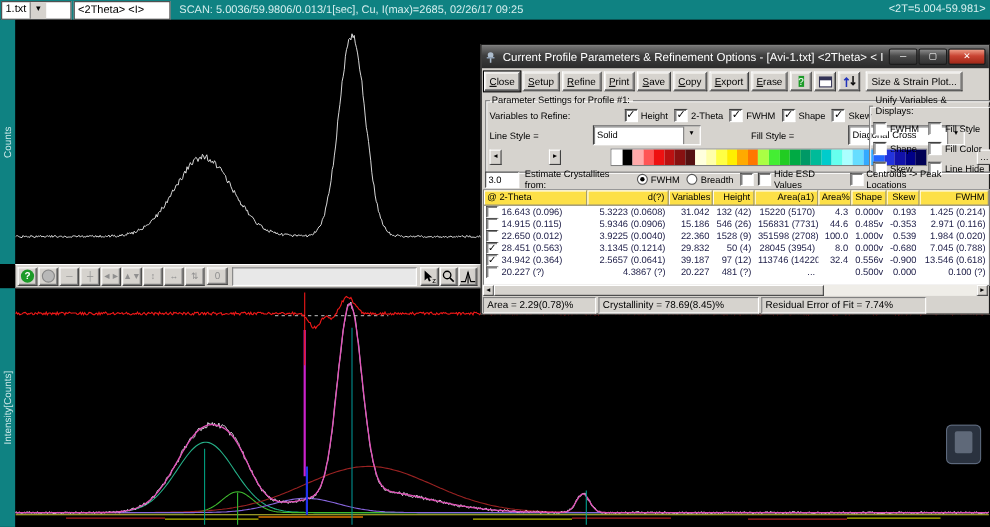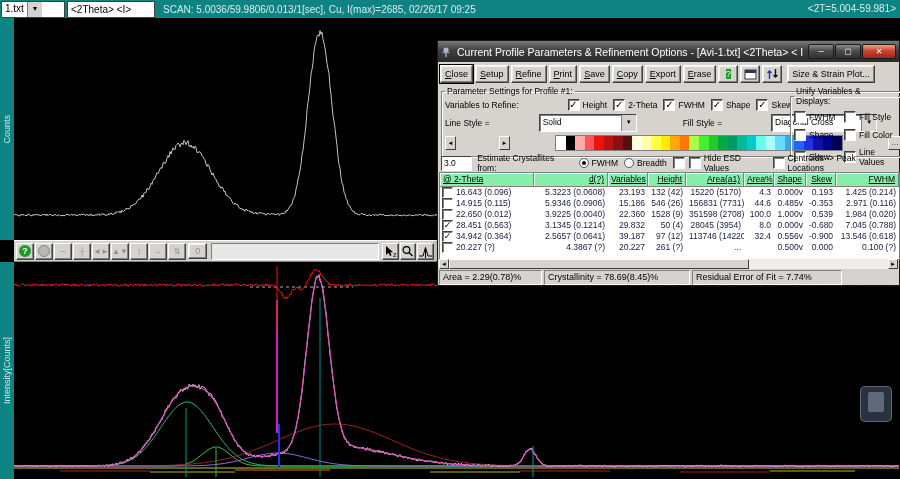--- a/index.html
+++ b/index.html
@@ -76,22 +76,22 @@
   .pcell{flex:1;height:100%;}
   .dots{width:14px;height:14px;margin-left:2px;background:#d6d3ce;border:1px solid;border-color:#fff #404040 #404040 #fff;font-size:8px;line-height:12px;text-align:center;padding:0;}
   .unigrid{display:grid;grid-template-columns:50px 52px;row-gap:6px;margin-top:4px;}
   .uitem{display:flex;align-items:center;}
   .uitem .lbl{margin:0 0 0 3px;}
   .estrow{position:absolute;left:3px;top:114px;width:456px;height:16px;display:flex;align-items:center;}
   .estfield{width:26px;height:13px;background:#fff;border:1px solid;border-color:#404040 #fff #fff #404040;font-size:8.5px;line-height:13px;padding:0 2px;margin-right:5px;}
   
   .ptable{position:absolute;left:1px;top:131px;width:459px;height:86px;background:#fff;border:1px solid #808080;overflow:hidden;}
   .tgrid{display:grid;grid-template-columns:94px 74px 40px 38px 58px 30px 32px 30px 63px;}
-  .th{background:#86efac;border-right:1px solid #808080;border-bottom:1px solid #808080;box-shadow:inset 1px 1px 0 #fff;
-      font-size:8.5px;height:13px;line-height:13px;padding:0 3px;white-space:nowrap;overflow:hidden;text-align:right;text-decoration:underline;}
+  .th{background:#fde047;border-right:1px solid #808080;border-bottom:1px solid #808080;box-shadow:inset 1px 1px 0 #fff;
+      font-size:8.5px;height:13px;line-height:13px;padding:0 3px;white-space:nowrap;overflow:hidden;text-align:right;}
   .th.first{text-align:left;}
   .td{font-size:8.5px;height:11px;line-height:11px;padding:0 3px;white-space:nowrap;overflow:hidden;text-align:right;color:#20204a;}
   .td.first{text-align:left;display:flex;align-items:center;padding-left:2px;}
   .td.first .cb{width:9px;height:9px;font-size:9px;line-height:8px;margin-right:3px;}
   
   .hscroll{position:absolute;left:1px;top:218px;width:459px;height:10px;background:#efede8;display:flex;}
   .sbtn{width:10px;height:10px;background:#d6d3ce;border:1px solid;border-color:#fff #404040 #404040 #fff;font-size:6px;line-height:8px;text-align:center;padding:0;}
   .thumb{width:300px;height:10px;background:#d6d3ce;border:1px solid;border-color:#fff #404040 #404040 #fff;box-sizing:border-box;}
   .statusbar{position:absolute;left:1px;top:229px;width:460px;height:15px;display:flex;}
   .seg{border:1px solid;border-color:#808080 #fff #fff #808080;font-size:9px;line-height:13px;padding:0 3px;margin-right:2px;
@@ -341,21 +341,21 @@
           <span class="uitem">
             <span class="cb empty">✓</span>
             <span class="lbl">Fill Color</span>
           </span>
           <span class="uitem">
             <span class="cb empty">✓</span>
             <span class="lbl">Skew</span>
           </span>
           <span class="uitem">
             <span class="cb empty">✓</span>
-            <span class="lbl">Line Values</span>
+            <span class="lbl">Line Hide</span>
           </span>
         </div>
     </fieldset>
 
     <div class="estrow">
       <span class="estfield">3.0</span>
       <span class="lbl" style="margin-left:0;">Estimate Crystallites from:</span>
       <span class="rad on"></span>
       <span class="lbl">FWHM</span>
       <span class="rad"></span>
@@ -380,21 +380,21 @@
           <span class="th">Skew</span>
           <span class="th">FWHM</span>
         </div>
       <div id="tbody">
           <div class="tgrid">
             <span class="td first">
               <span class="cb empty">✓</span>
               <span>16.643 (0.096)</span>
             </span>
             <span class="td">5.3223 (0.0608)</span>
-            <span class="td">23.193</span>
+            <span class="td">31.042</span>
             <span class="td">132 (42)</span>
             <span class="td">15220 (5170)</span>
             <span class="td">4.3</span>
             <span class="td">0.000v</span>
             <span class="td">0.193</span>
             <span class="td">1.425 (0.214)</span>
           </div>
           <div class="tgrid">
             <span class="td first">
               <span class="cb empty">✓</span>
@@ -451,21 +451,21 @@
             <span class="td">-0.900</span>
             <span class="td">13.546 (0.618)</span>
           </div>
           <div class="tgrid">
             <span class="td first">
               <span class="cb empty">✓</span>
               <span>20.227 (?)</span>
             </span>
             <span class="td">4.3867 (?)</span>
             <span class="td">20.227</span>
-            <span class="td">261 (?)</span>
+            <span class="td">481 (?)</span>
             <span class="td">...</span>
             <span class="td"></span>
             <span class="td">0.500v</span>
             <span class="td">0.000</span>
             <span class="td">0.100 (?)</span>
           </div>
         </div>
     </div>
 
     <div class="hscroll">

